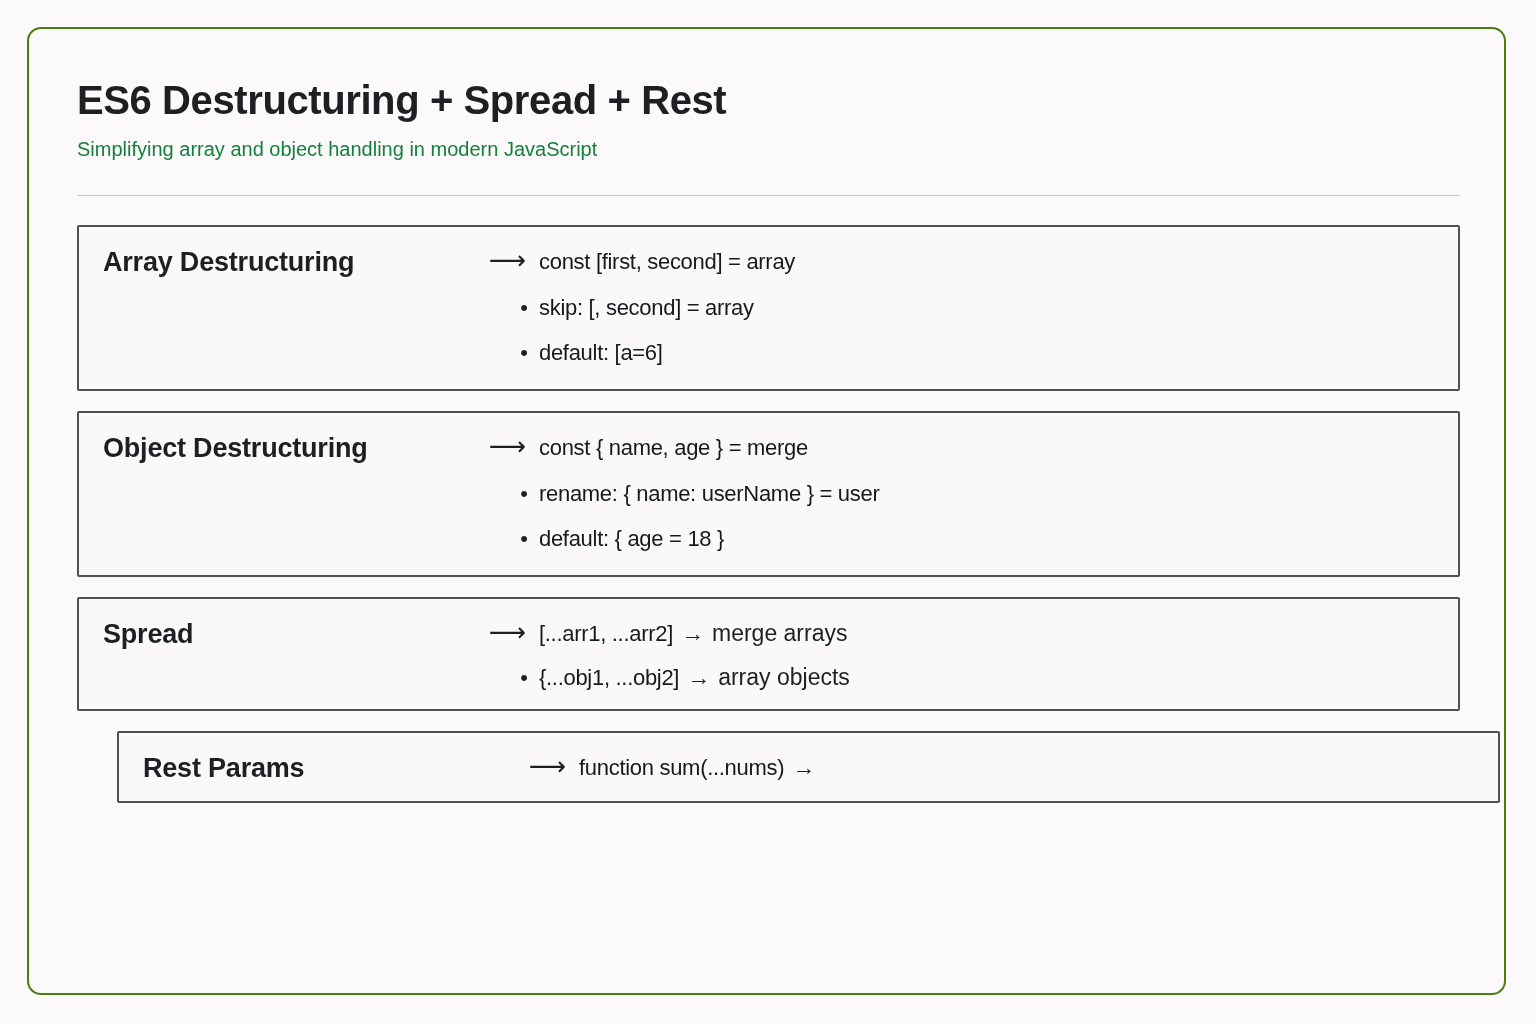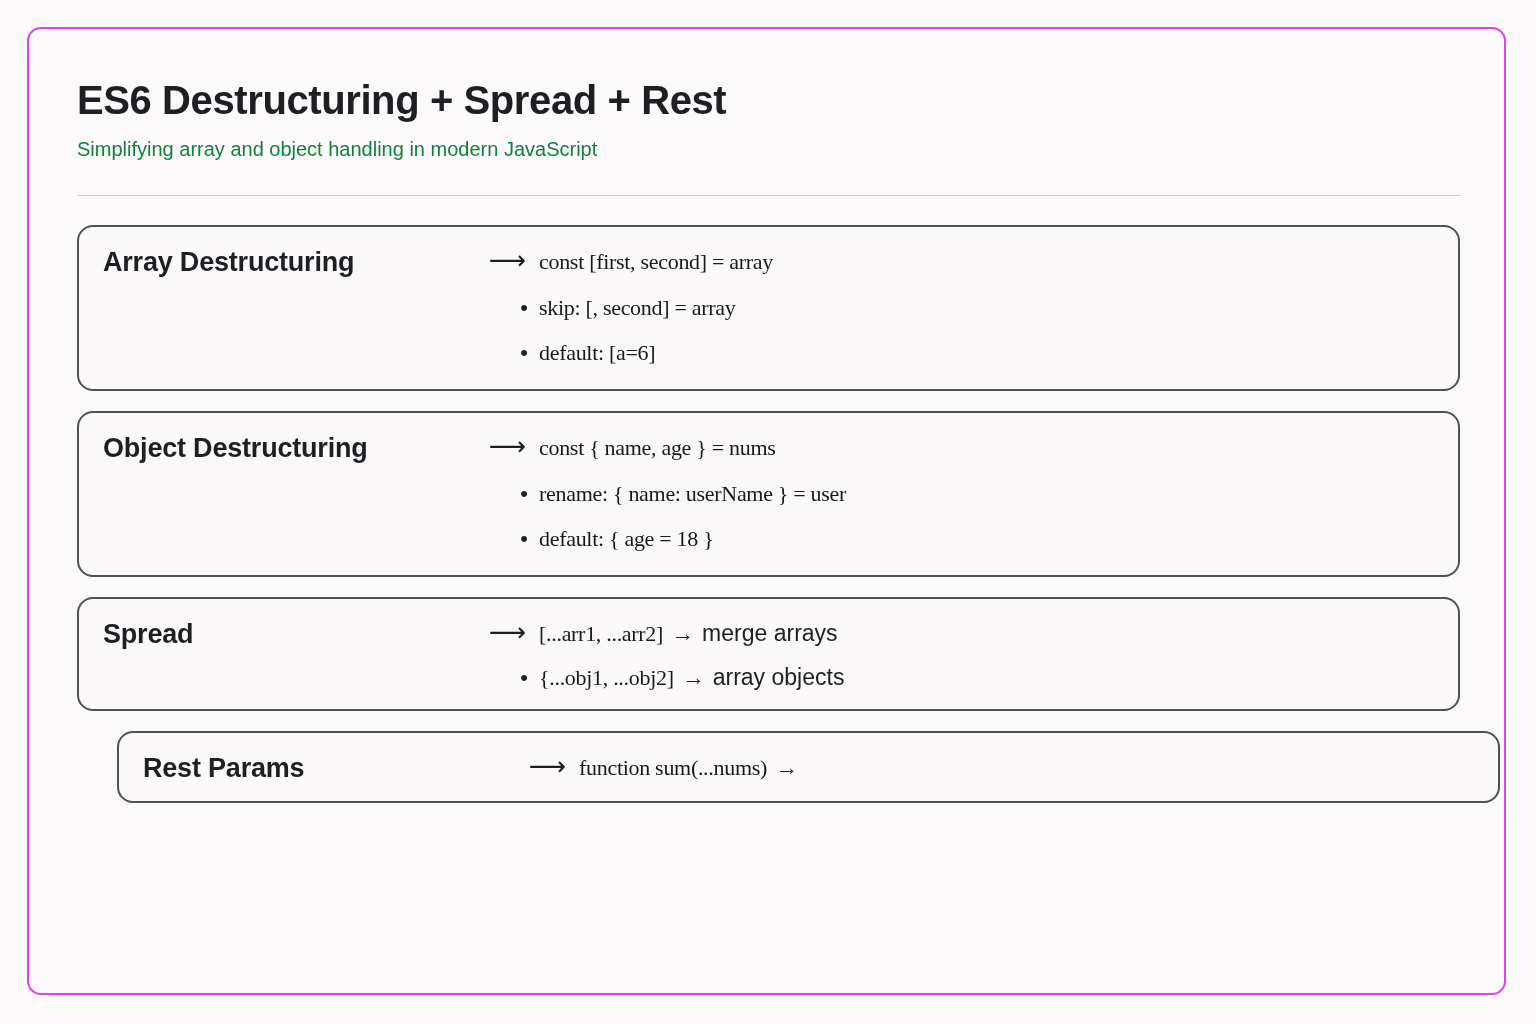--- a/index.html
+++ b/index.html
@@ -17,21 +17,21 @@
   }
 
   
   #frame {
     position: absolute;
     left: 27px;
     top: 27px;
     width: 1479px;
     height: 968px;
     box-sizing: border-box;
-    border: 2px solid #d946ef;
+    border: 2px solid #4d7c0f;
     border-radius: 14px;
     background: #fbf9fa;
   }
 
   
   #header {
     position: absolute;
     left: 48px;
     top: 48px;
     right: 48px;
@@ -60,21 +60,21 @@
     background: #c9c9cd;
   }
 
   
   .card {
     position: absolute;
     left: 48px;
     width: 1383px;
     box-sizing: border-box;
     border: 2px solid #4d5056;
-    border-radius: 16px;
+    border-radius: 2px;
     background: #faf8f9;
   }
   #card-0 { top: 196px;  height: 166px; }
   #card-1 { top: 382px;  height: 166px; }
   #card-2 { top: 568px;  height: 114px; }
   #card-3 { top: 702px;  height: 72px; margin-left: 40px;  }
 
   .card-inner {
     position: relative;
     width: 100%;
@@ -110,21 +110,21 @@
     display: inline-block;
     text-align: right;
     font-size: 26px;
     color: #1d1f23;
   }
   .line .bullet-lead {
     font-size: 22px;
   }
 
   .line .code {
-    font-family: Liberation Serif, serif;
+    font-family: Liberation Sans, sans-serif;
     font-size: 22px;
     letter-spacing: -0.3px;
     color: #17191d;
   }
   .line .plain {
     font-size: 23px;
     color: #1d1f23;
   }
   .line .smallarrow {
     font-size: 23px;
@@ -174,21 +174,21 @@
         </div>
     </div>
   </section>
 
   <section class="card" id="card-1">
     <div class="card-inner">
       <div class="card-label">Object Destructuring</div>
       <div class="lines indent-b">
           <div class="line">
             <span class="lead">⟶ </span>
-            <span class="code">const { name, age } = nums</span>
+            <span class="code">const { name, age } = merge</span>
           </div>
           <div class="line">
             <span class="lead bullet-lead">• </span>
             <span class="code">rename: { name: userName } = user</span>
           </div>
           <div class="line">
             <span class="lead bullet-lead">• </span>
             <span class="code">default: { age = 18 }</span>
           </div>
         </div>

